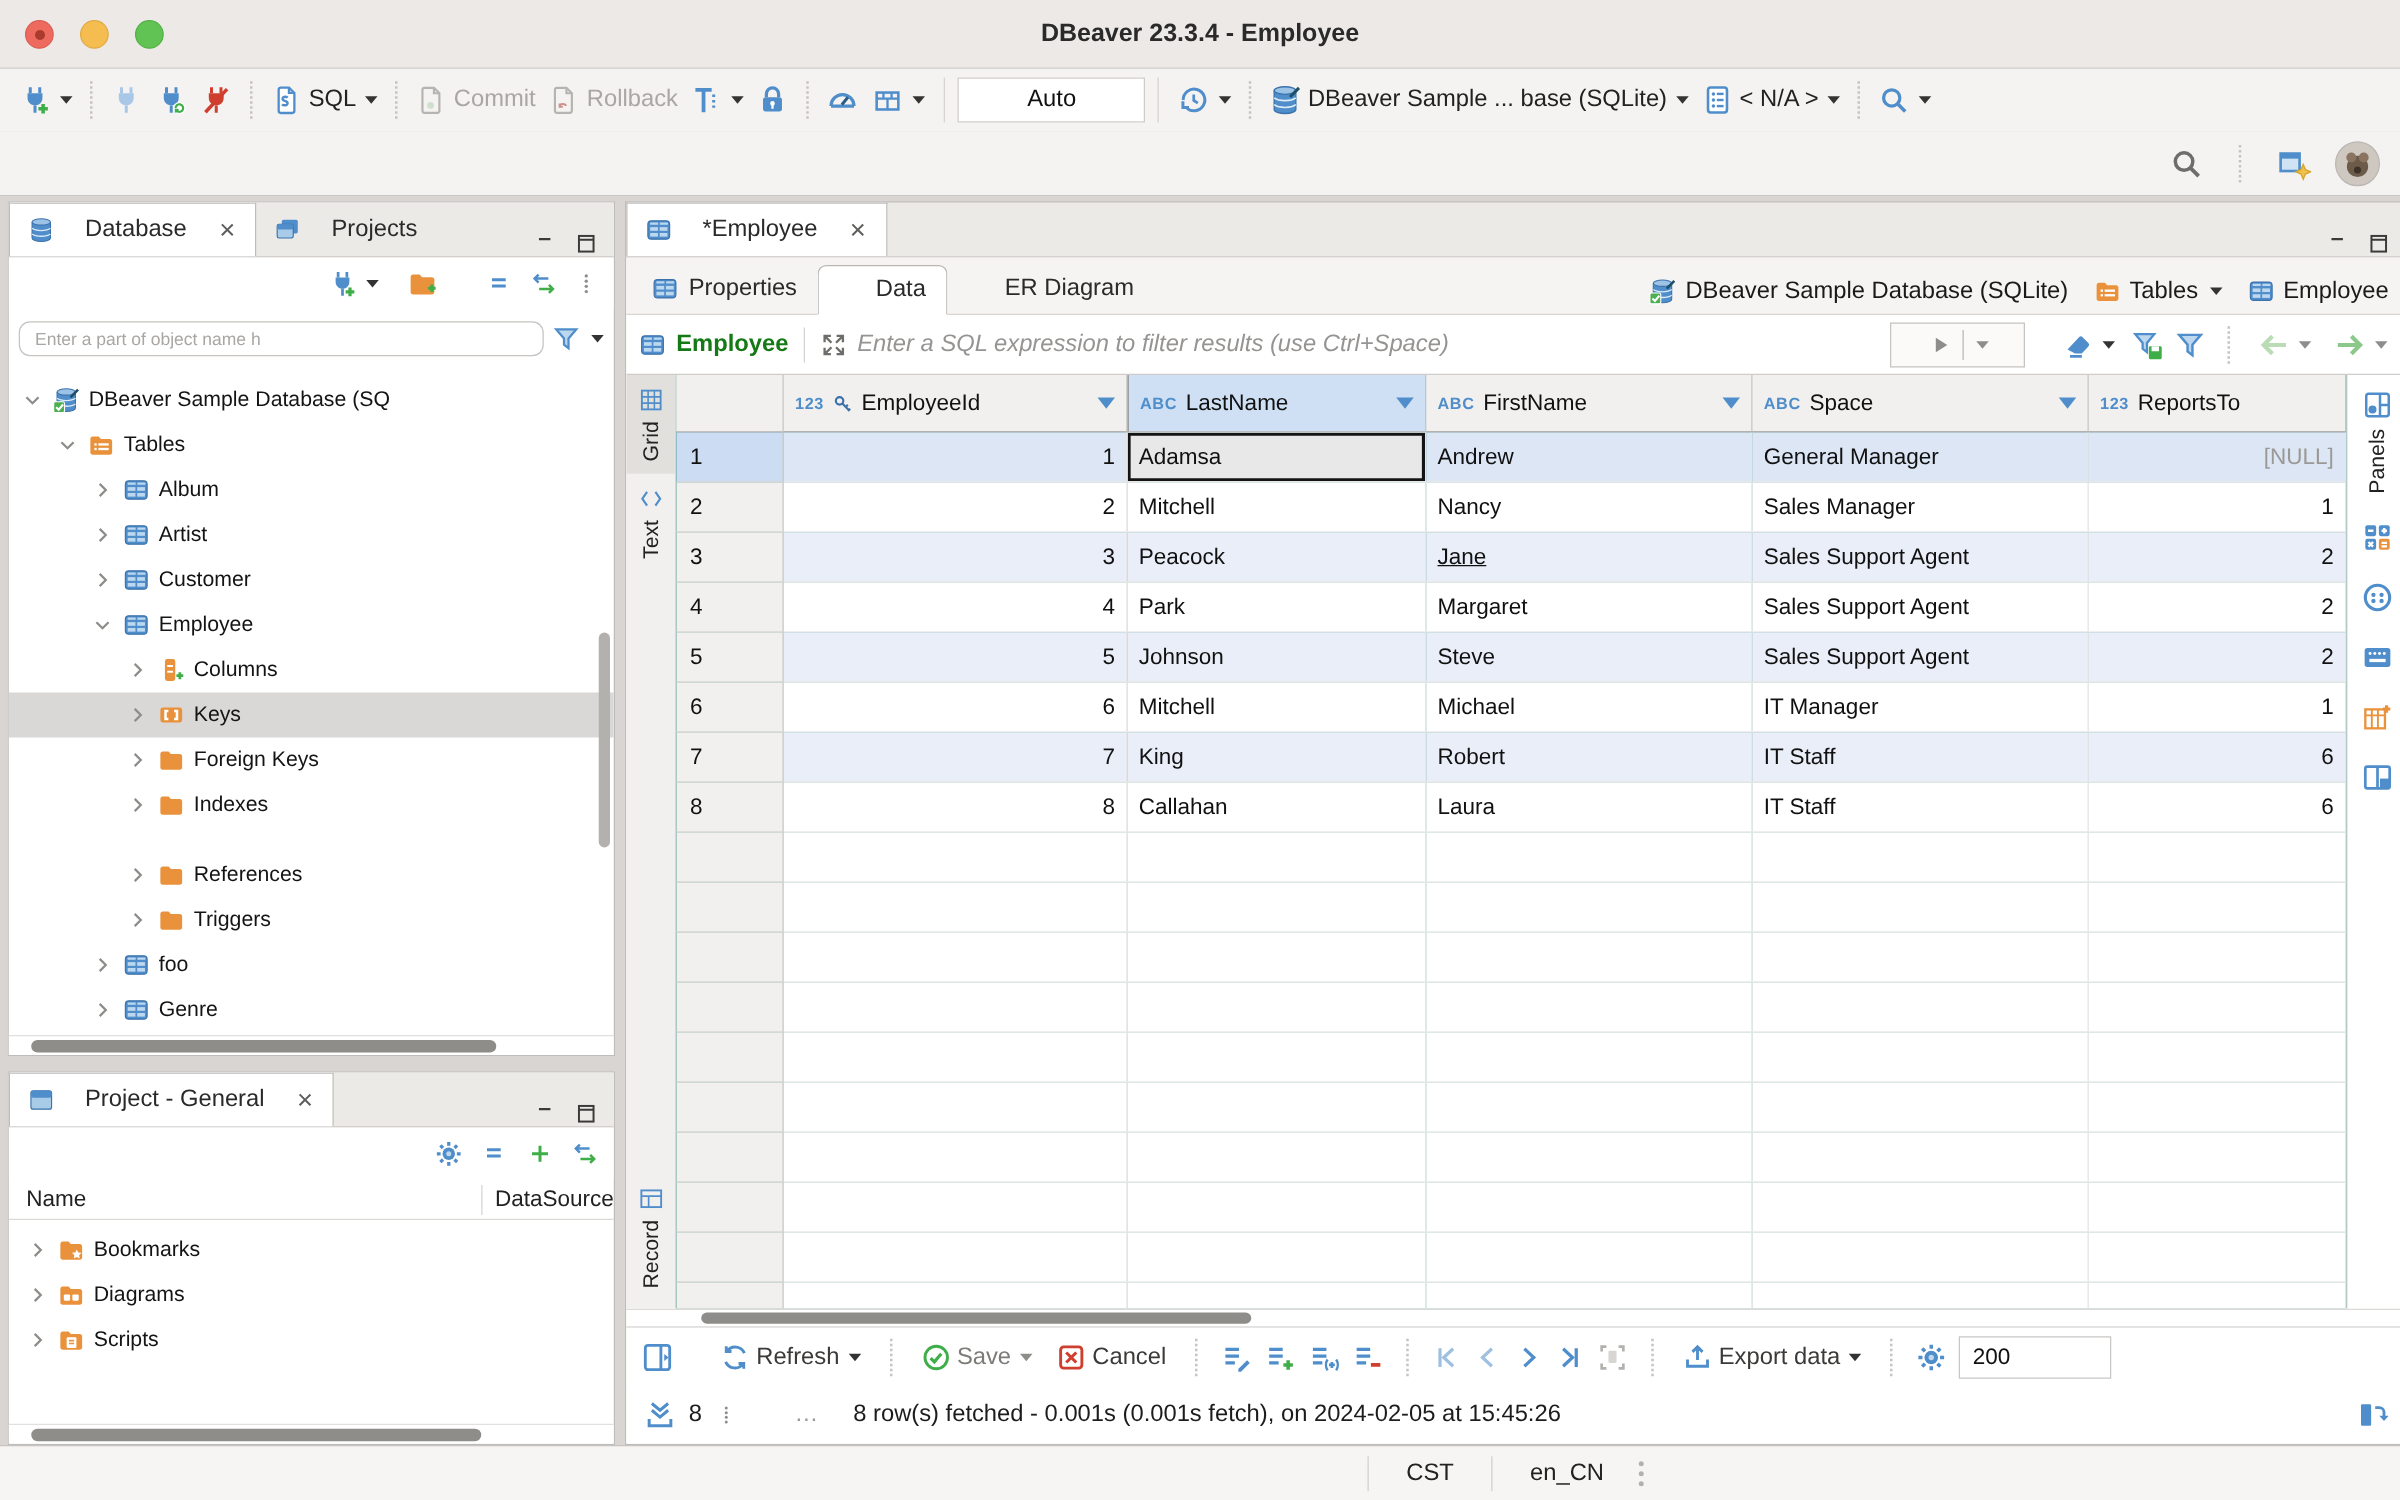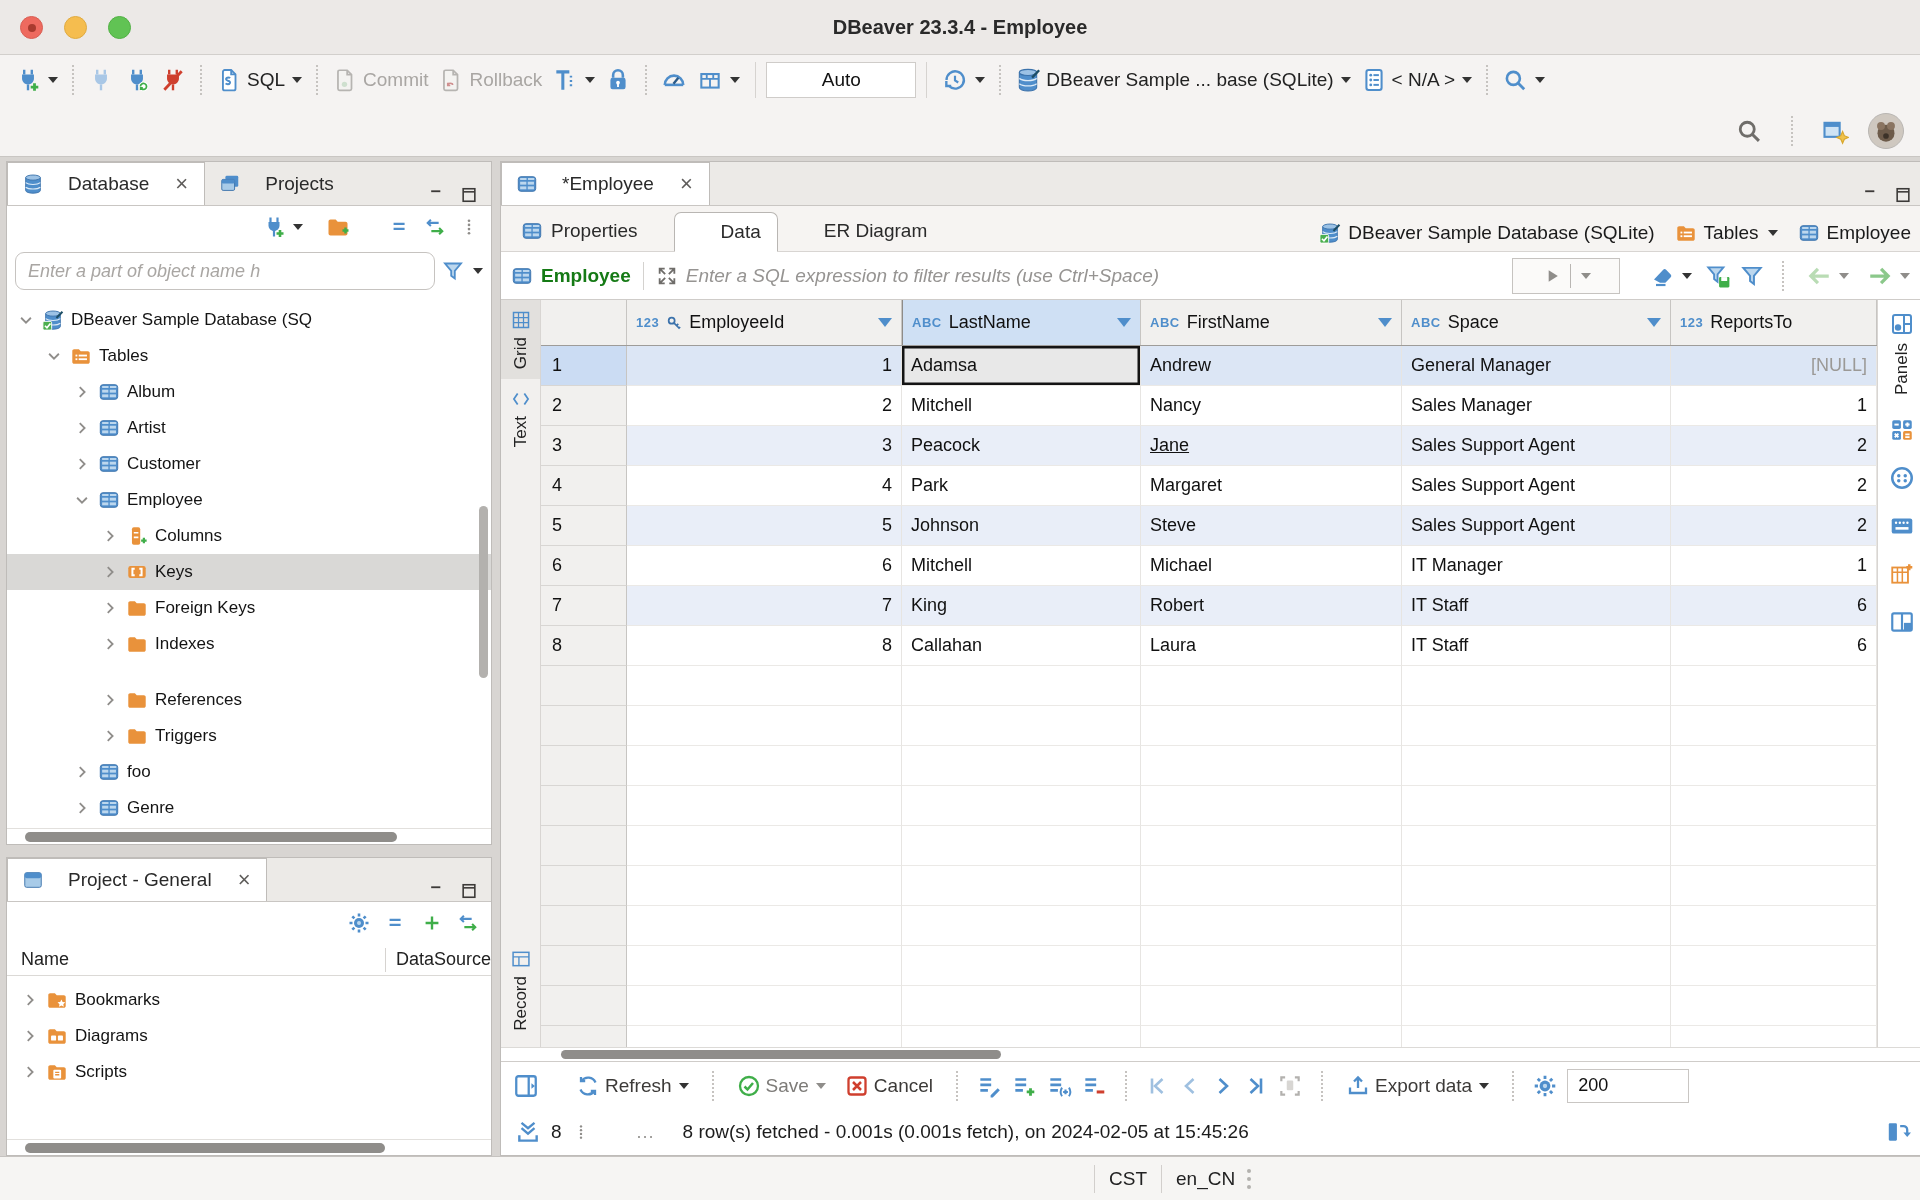--- a/index.html
+++ b/index.html
@@ -42,21 +42,21 @@
   .proj-panel { flex:1; }
 
   .ptabbar { height:44px; background:#eceae7; border-bottom:1px solid #c9c6c3; display:flex; align-items:flex-end; flex:none; }
   .ptab { height:43px; display:flex; align-items:center; gap:24px; padding:0 14px; font-size:19px; color:#2a2a2a; }
   .ptab.active { background:#fff; border:1px solid #bfbcb9; border-bottom:none; }
   .closex { color:#5f5d5b; font-size:22px; line-height:1; padding:0 2px; }
   .winctl { margin-left:auto; display:flex; align-items:center; gap:12px; padding-right:12px; }
 
   .tree-toolbar { height:42px; display:flex; align-items:center; justify-content:flex-end; gap:13px; padding:0 12px; flex:none; background:#fff; }
   .tree-filterrow { height:46px; display:flex; align-items:center; padding:3px 8px; gap:6px; flex:none; }
-  .tree-filterrow input { flex:1; height:38px; border:1px solid #c6c3c0; border-radius:9px; padding:0 12px; font-size:18px; color:#333; outline:none; font-family:inherit;font-style:italic;}
+  .tree-filterrow input { flex:1; height:28px; border:1px solid #c6c3c0; border-radius:9px; padding:0 12px; font-size:14px; color:#333; outline:none; font-family:inherit;}
   .tree-filterrow input::placeholder { color:#a9a6a3; }
   .tree { flex:1; overflow:hidden; padding-top:8px; position:relative; }
   .tree-row { height:36px; display:flex; align-items:center; gap:7px; font-size:17px; white-space:nowrap; }
   .tree-row.sel { background:#d9d8d6; }
   .tree-label { color:#141414; }
   .vthumb { position:absolute; right:3px; top:212px; width:9px; height:172px; border-radius:5px; background:#b3b1ae; }
   .hscroll { height:16px; border-top:1px solid #e2e0dd; position:relative; flex:none; background:#fff; }
   .hthumb { position:absolute; top:3px; height:10px; border-radius:5px; background:#8f8d8a; }
 
   .proj-toolbar { height:42px; display:flex; align-items:center; justify-content:flex-end; gap:14px; padding:0 12px; flex:none; background:#fff;}
@@ -65,21 +65,21 @@
   .proj-heads .dv { width:1px; height:24px; background:#d6d3d0; }
   .proj-heads .ds { padding-left:10px; }
   .proj-tree { flex:1; overflow:hidden; padding-top:6px; }
 
   
   .editor { flex:1; display:flex; flex-direction:column; }
   .etabbar { height:44px; background:#eceae7; border:1px solid #bfbcb9; border-bottom:none; display:flex; align-items:flex-end; flex:none; }
   .editor-main { flex:1; border:1px solid #bfbcb9; border-top:1px solid #c9c6c3; background:#fff; display:flex; flex-direction:column; overflow:hidden; }
   .subtabbar { height:46px; background:#f6f4f2; border-bottom:1px solid #d8d5d2; display:flex; align-items:flex-end; padding-left:4px; flex:none; }
   .subtab { height:40px; display:flex; align-items:center; gap:8px; padding:0 16px; font-size:19px; color:#2a2a2a; }
-  .subtab.active { background:#fff; border:1px solid #b9b6b3; border-bottom:1px solid #fff; border-radius:7px 7px 0 0; margin-bottom:-1px;margin-left:20px; }
+  .subtab.active { background:#fff; border:1px solid #b9b6b3; border-bottom:1px solid #fff; border-radius:7px 7px 0 0; margin-bottom:-1px; }
   .crumbs { margin-left:auto; display:flex; align-items:center; gap:7px; padding-right:14px; padding-bottom:7px; font-size:19px; color:#1a1a1a; }
 
   .filterbar { height:48px; border-bottom:1px solid #cfccc9; display:flex; align-items:center; padding:0 10px; gap:8px; flex:none; background:#fff; }
   .entity { color:#157a15; font-size:19px; font-weight:600; }
   .fsep { width:1px; height:28px; background:#d4d2cf; margin:0 4px; }
   .filterbar input { flex:1; border:none; outline:none; font-size:19px; font-style:italic; color:#333; font-family:inherit; height:36px;}
   .filterbar input::placeholder { color:#969492; font-style:italic; }
   .playbox { width:108px; height:36px; border:1px solid #c6c3c0; background:#fbfaf9; display:flex; align-items:center; justify-content:center; gap:8px; }
   .playbox .bar { width:1px; height:24px; background:#b9b6b3; }
 
@@ -109,21 +109,21 @@
 
   .result-toolbar { height:48px; border-top:1px solid #cfccc9; display:flex; align-items:center; padding:0 12px; gap:9px; flex:none; background:#fff; font-size:19px; }
   .rt-label { color:#3c3a38; }
   .rt-label.dim { color:#7d7b78; }
   .num-input { width:122px; height:34px; border:1px solid #c9c6c3; background:#fff; font-size:18px; padding:0 10px; font-family:inherit; color:#111;}
   .result-status { height:46px; display:flex; align-items:center; padding:0 14px; gap:10px; flex:none; background:#fff; font-size:19px; }
   .dots3 { color:#9b9996; letter-spacing:2px; }
 
   
   .statusbar { height:44px; background:#f6f5f3; border-top:1px solid #c6c3c0; position:relative; }
-  .sb-inner { position:absolute; left:1080px; top:0; height:100%; display:flex; align-items:center; gap:0; font-size:19px; color:#222; }
+  .sb-inner { position:absolute; left:1080px; top:0; height:100%; display:flex; align-items:center; gap:16px; font-size:19px; color:#222; }
   .sb-v { width:1px; height:28px; background:#d2cfcc; margin:0 14px; }
   .grip { display:inline-flex; flex-direction:column; gap:4px; margin-left:12px; }
   .grip i { width:4px; height:4px; border-radius:50%; background:#b3b1ae; }
 </style>
 </head>
 <body>
 
 <div class="titlebar">
   <div class="lights">
     <span class="light red"></span>

